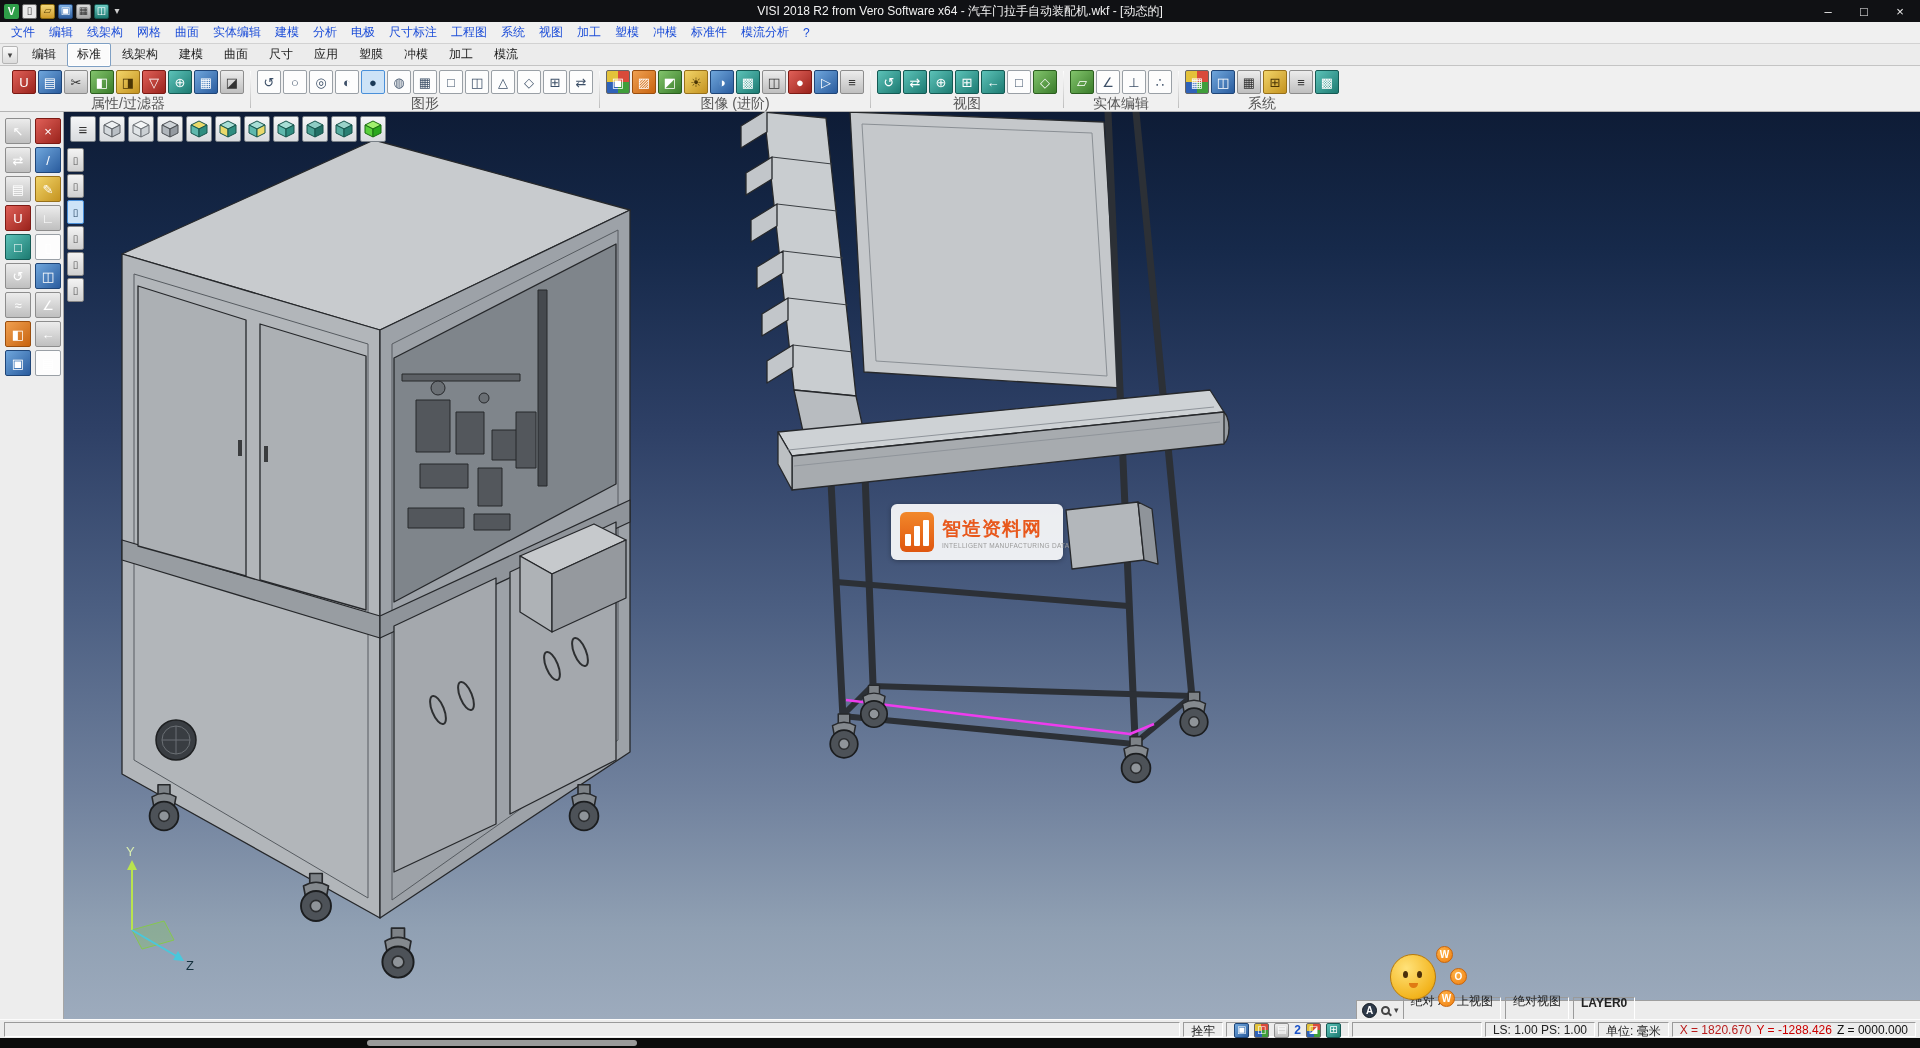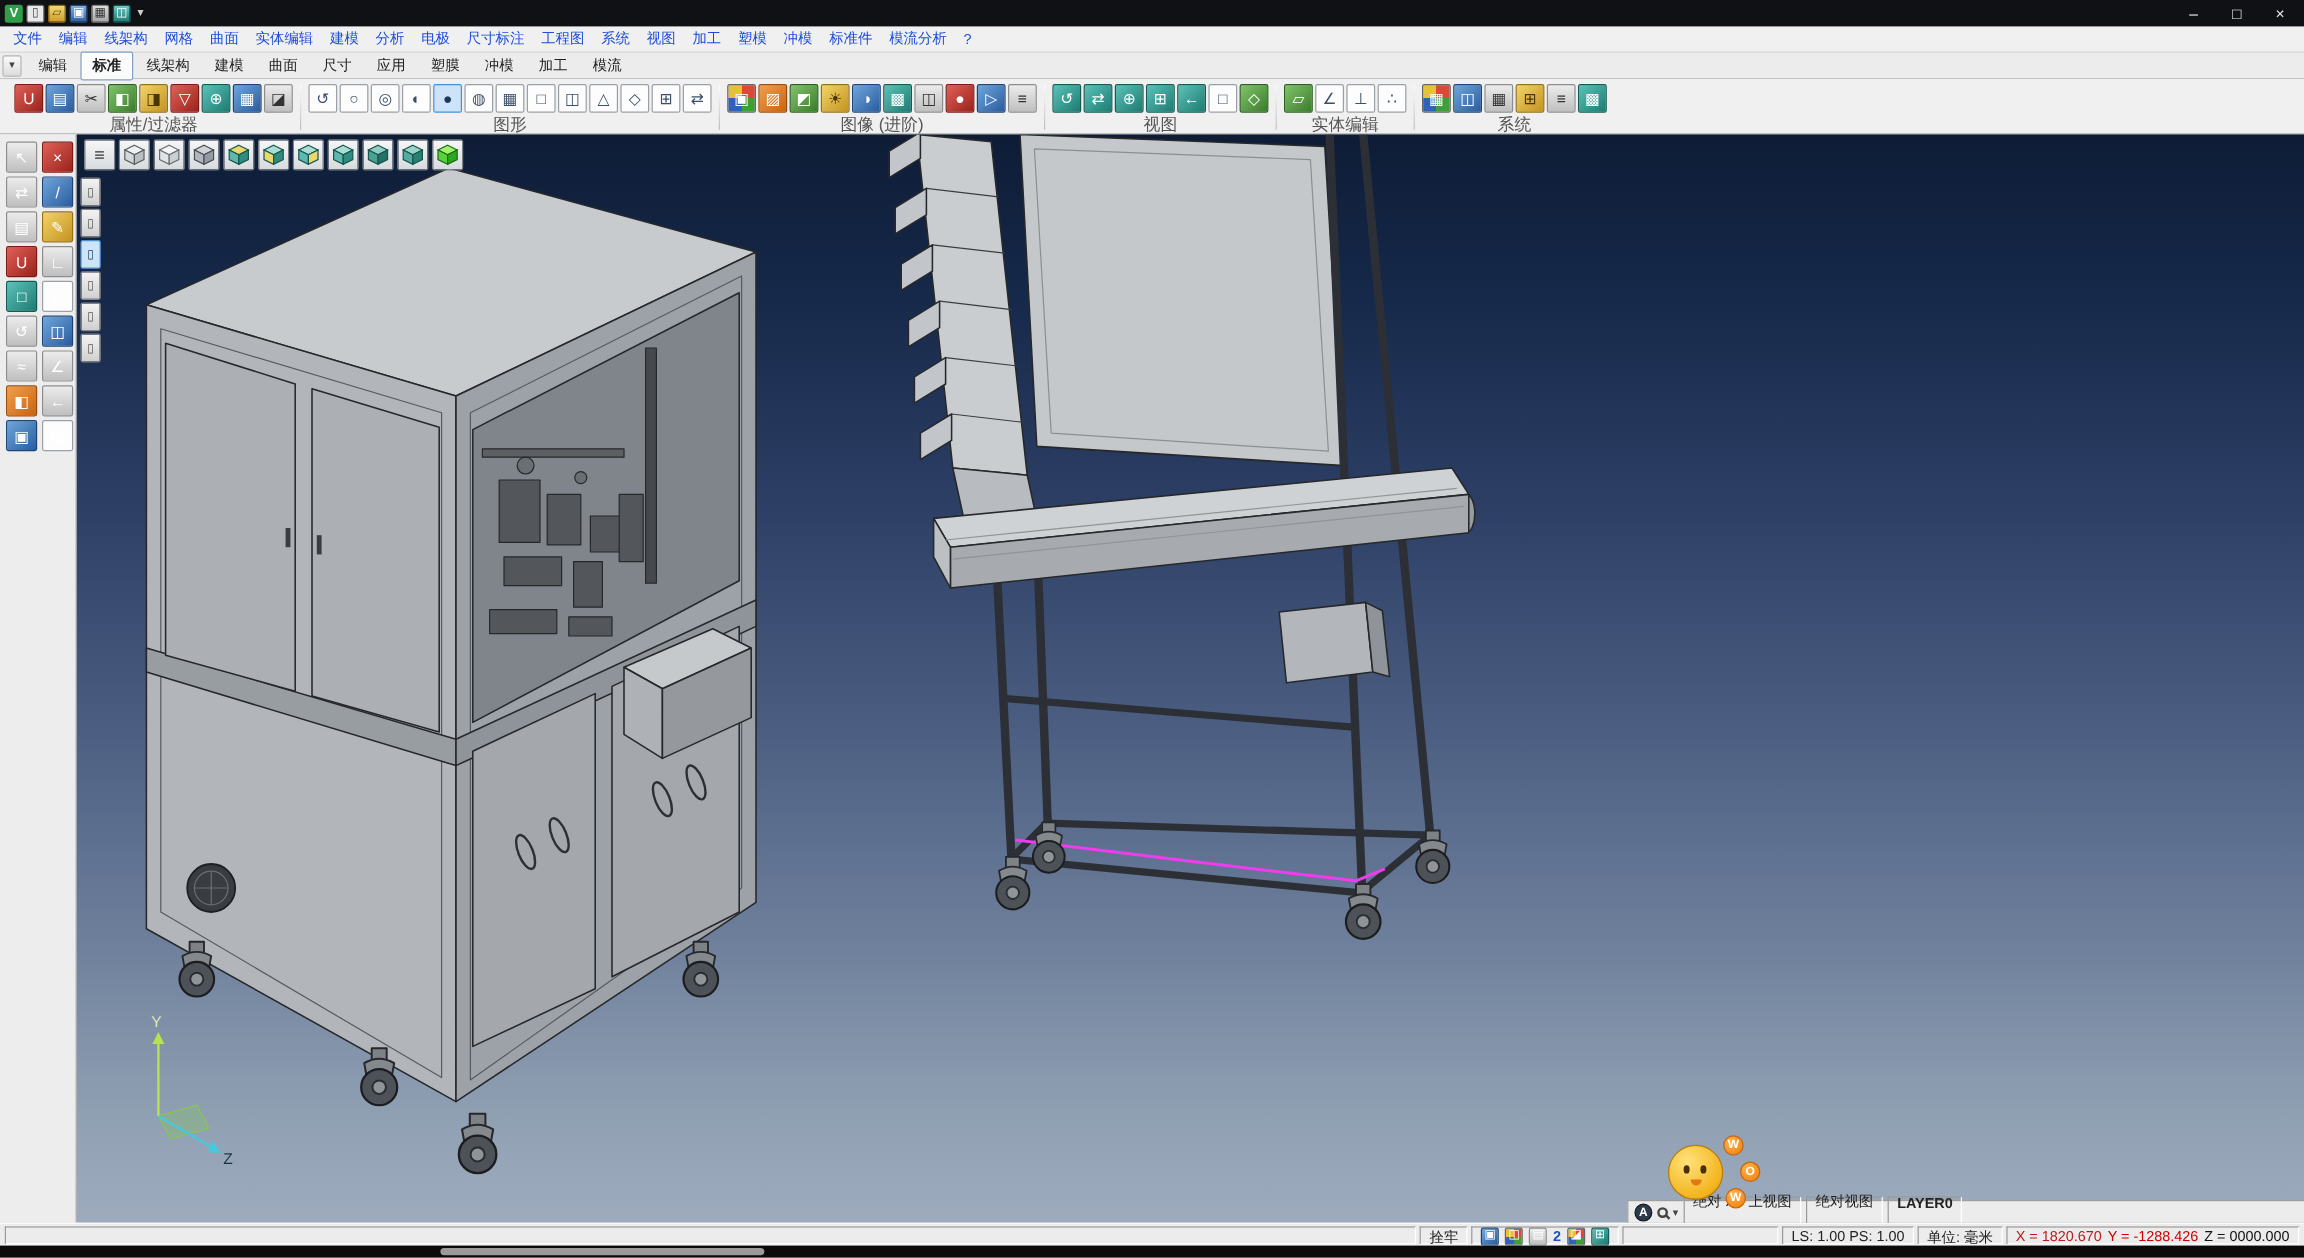--- a/index.html
+++ b/index.html
@@ -23,21 +23,21 @@
 .tbtn{width:36px;height:22px;display:flex;align-items:center;justify-content:center;font-size:13px;color:#eee}
 
 
 .menubar{height:22px;background:#f0f0f0;border-bottom:1px solid #d2d2d2;display:flex;align-items:center;padding-left:4px}
 .menu-item{padding:2px 7px;color:#1d4ed8;white-space:nowrap}
 
 
 .tabbar{height:22px;background:#ececec;border-bottom:1px solid #c4c4c4;display:flex;align-items:center;padding-left:2px}
 .tab-caret{width:16px;height:18px;display:flex;align-items:center;justify-content:center;color:#444;border:1px solid #b5b5b5;background:linear-gradient(#fafafa,#dcdcdc);border-radius:2px;margin-right:4px;font-size:9px}
 .tab{padding:2px 9px 3px;color:#222;margin-right:1px;border:1px solid transparent;white-space:nowrap}
-.tab.active{background:#fbfbfb;border:1px solid #7fa0c4;font-weight:bold;box-shadow:inset 0 0 0 1px #fff;border-radius:2px}
+.tab.active{background:#fbfbfb;border:1px solid #7fa0c4;font-weight:normal;box-shadow:inset 0 0 0 1px #fff;border-radius:2px}
 
 
 .ribbon{height:46px;background:#f0f0f0;border-bottom:1px solid #b4b4b4;display:flex;align-items:stretch;padding:2px 2px 0 6px}
 .rgroup{display:flex;flex-direction:column;padding:0 6px}
 .ricons{display:flex;gap:2px;align-items:center;height:28px}
 .rlabel{text-align:center;font-size:14px;color:#555;height:15px;line-height:15px;white-space:nowrap}
 .rsep{width:1px;background:linear-gradient(#fdfdfd,#bdbdbd);margin:3px 0}
 .ricon,.sicon,.sticon{border-radius:2px;display:flex;align-items:center;justify-content:center;line-height:1;cursor:default}
 .ricon{width:24px;height:24px;font-size:13px;color:#fff}
 .cA{background:linear-gradient(135deg,#e06058,#9a231c);border:1px solid #7c1a14}
@@ -120,20 +120,21 @@
   <div class="titlebar">
     <div class="qicons">
       <span class="qicon q-logo">V</span>
       <span class="qicon q-light">▯</span>
       <span class="qicon q-gold">▱</span>
       <span class="qicon q-blue">▣</span>
       <span class="qicon q-gray">▦</span>
       <span class="qicon q-teal">◫</span>
       <span class="qicon q-caret">▾</span>
     </div>
+    <div class="tb-title">VISI 2018 R2 from Vero Software x64 - 汽车门拉手自动装配机.wkf - [动态的]</div>
     <div class="tb-controls">
       <span class="tbtn">–</span>
       <span class="tbtn">□</span>
       <span class="tbtn">×</span>
     </div>
   </div>
 
   <div class="menubar">
     <span class="menu-item">文件</span>
     <span class="menu-item">编辑</span>
@@ -451,20 +452,31 @@
 
       <div class="ministrip">
         <span class="mbtn">▯</span>
         <span class="mbtn">▯</span>
         <span class="mbtn selected">▯</span>
         <span class="mbtn">▯</span>
         <span class="mbtn">▯</span>
         <span class="mbtn">▯</span>
       </div>
 
+      <div class="watermark">
+        <div class="wm-logo">
+          <span class="wm-bar wm-b1"></span>
+            <span class="wm-bar wm-b2"></span>
+            <span class="wm-bar wm-b3"></span>
+        </div>
+        <div class="wm-text">
+          <div class="wm-title">智造资料网</div>
+          <div class="wm-sub">INTELLIGENT MANUFACTURING DATA</div>
+        </div>
+      </div>
 
       <div class="mascot">
         <div class="bee"></div>
         <span class="wow wA">W</span>
         <span class="wow wB">O</span>
         <span class="wow wC">W</span>
       </div>
 
       <div class="viewbar">
         <span class="abadge">A</span>

